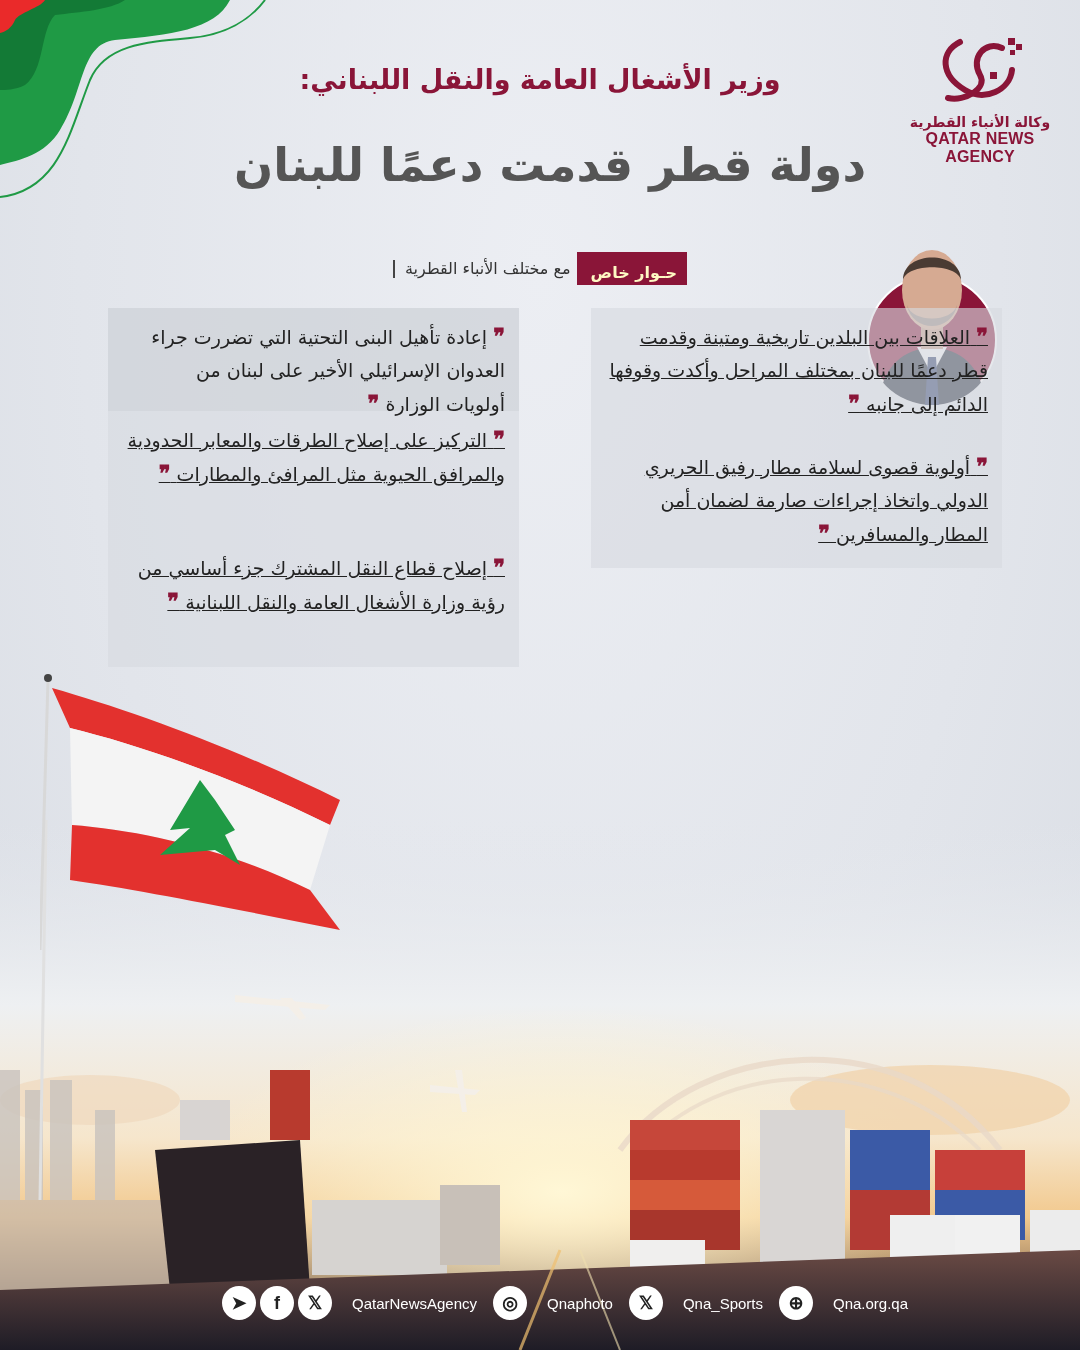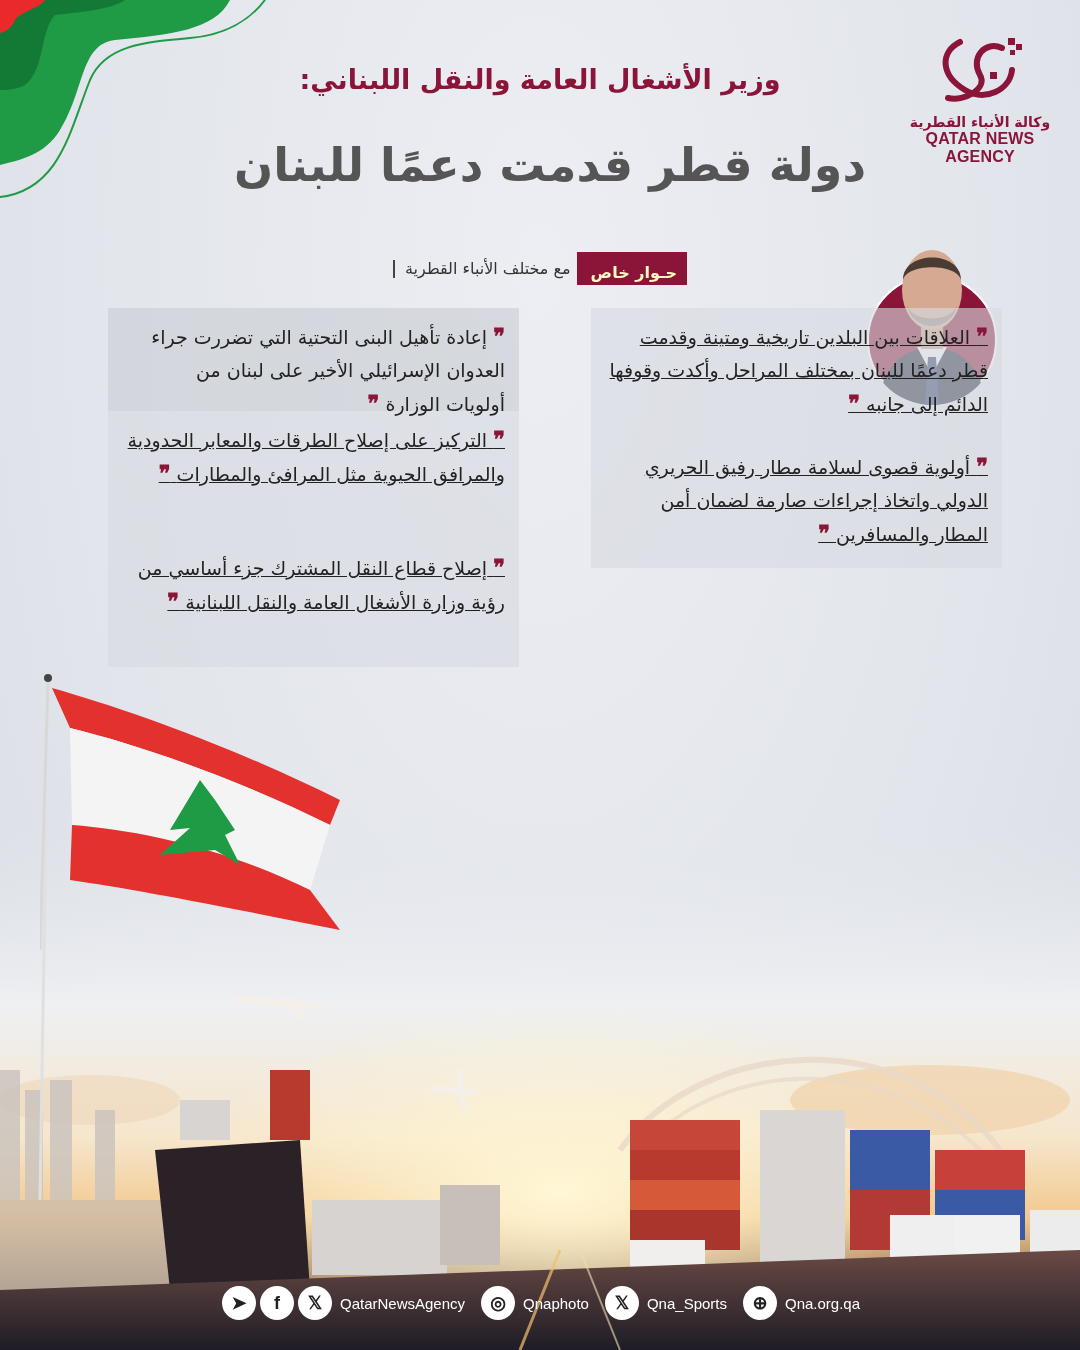--- a/index.html
+++ b/index.html
@@ -76,21 +76,21 @@
 
   .social {
     position: absolute; left: 222px; top: 1285px; height: 36px;
     display: flex; align-items: center; gap: 0; font-family: "Liberation Sans", sans-serif;
   }
   .sicon {
     width: 34px; height: 34px; border-radius: 50%; background: #fff;
     display: inline-flex; align-items: center; justify-content: center; margin-right: 4px;
     color: #222; font-weight: bold; font-size: 18px;
   }
-  .slabel { color: #fff; font-size: 15px; margin: 0 16px 0 4px; }
+  .slabel { color: #fff; font-size: 15px; margin: 0 16px 0 16px; }
 </style>
 </head>
 <body>
 
 <div class="page">
 
   <svg class="corner-waves" viewBox="0 0 300 210">
     <path d="M0,0 H230 C215,30 170,35 115,40 C80,44 85,90 60,130 C45,155 20,160 0,165 Z" fill="#1f9a45"></path>
     <path d="M0,0 H125 C110,10 80,12 55,15 C40,30 45,70 25,85 C15,90 5,90 0,90 Z" fill="#137a36"></path>
     <path d="M0,0 H45 C40,8 20,12 15,20 C12,28 5,32 0,33 Z" fill="#ea2a2a"></path>

